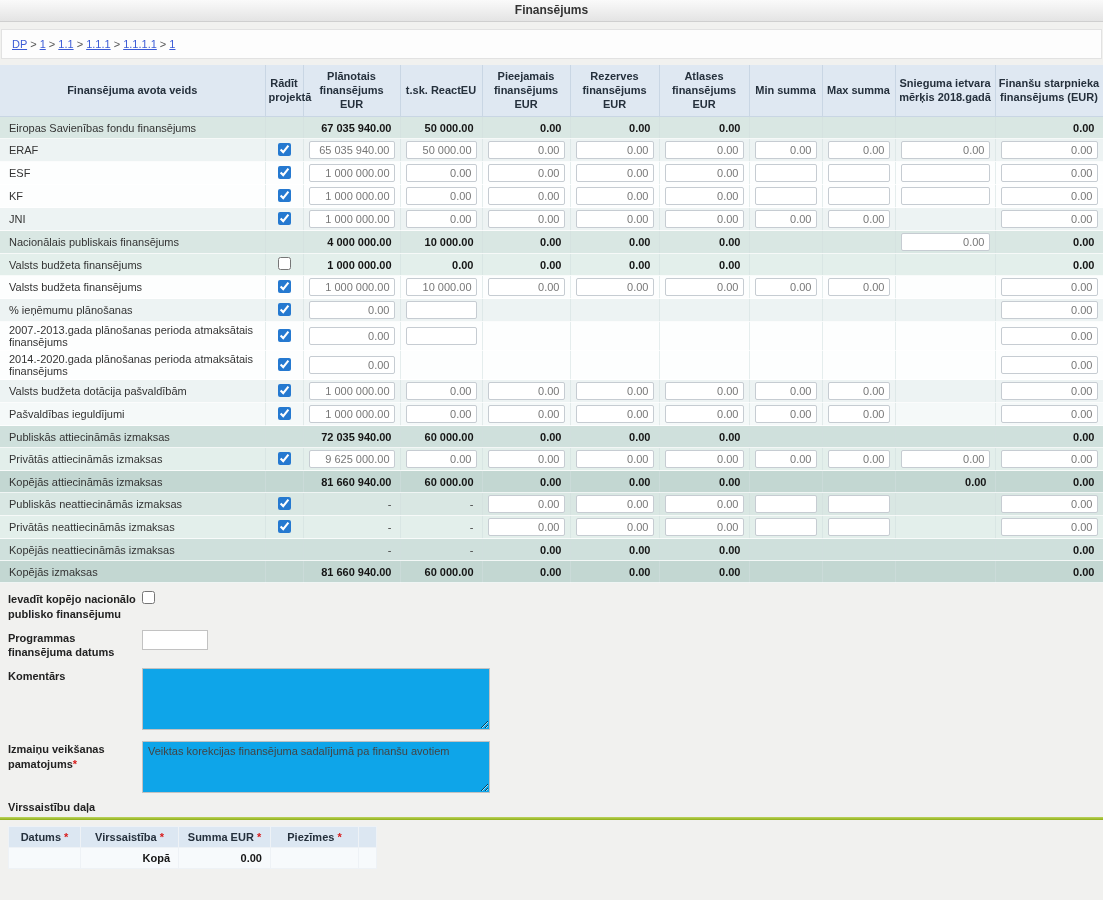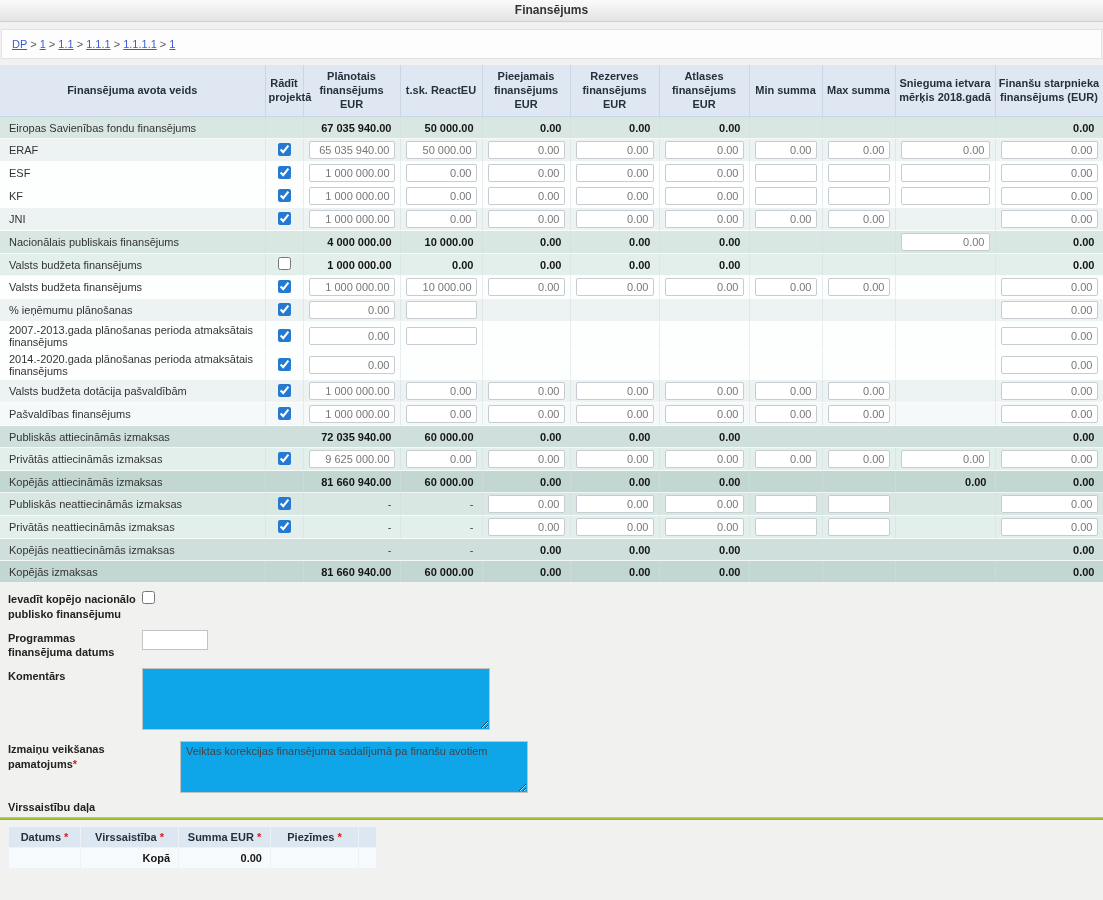--- a/index.html
+++ b/index.html
@@ -237,21 +237,21 @@
         <td class="inp"><input type="text" class="num" value="0.00" style=""></td>
         <td class="inp"><input type="text" class="num" value="0.00" style=""></td>
         <td class="inp"><input type="text" class="num" value="0.00" style=""></td>
         <td class="inp"><input type="text" class="num" value="0.00" style=""></td>
         <td class="inp"><input type="text" class="num" value="0.00" style=""></td>
         <td class="inp"><input type="text" class="num" value="0.00" style=""></td>
         <td></td>
         <td class="inp"><input type="text" class="num" value="0.00" style=""></td>
       </tr>
       <tr class="bg-f">
-        <td class="lbl">Pašvaldības finansējums</td>
+        <td class="lbl">Pašvaldības ieguldījumi</td>
         <td class="cbc"><input type="checkbox" checked="" style=""></td>
         <td class="inp"><input type="text" class="num" value="1 000 000.00" style=""></td>
         <td class="inp"><input type="text" class="num" value="0.00" style=""></td>
         <td class="inp"><input type="text" class="num" value="0.00" style=""></td>
         <td class="inp"><input type="text" class="num" value="0.00" style=""></td>
         <td class="inp"><input type="text" class="num" value="0.00" style=""></td>
         <td class="inp"><input type="text" class="num" value="0.00" style=""></td>
         <td class="inp"><input type="text" class="num" value="0.00" style=""></td>
         <td></td>
         <td class="inp"><input type="text" class="num" value="0.00" style=""></td>
@@ -356,21 +356,21 @@
     <div><input type="checkbox" style=""></div>
   </div>
   <div class="frow">
     <div class="flabel">Programmas finansējuma datums</div>
     <div><input type="text" class="txt-input" value="" style=""></div>
   </div>
   <div class="frow">
     <div class="flabel">Komentārs</div>
     <div><textarea class="ta-comment" style=""></textarea></div>
   </div>
-  <div class="frow" style="margin-bottom:4px;gap:38px;">
+  <div class="frow" style="margin-bottom:4px;">
     <div class="flabel"><span>Izmaiņu veikšanas pamatojums</span><span class="req">*</span></div>
     <div><textarea class="ta-reason" style="">Veiktas korekcijas finansējuma sadalījumā pa finanšu avotiem</textarea></div>
   </div>
 </div>
 
 <div class="sechead">Virssaistību daļa</div>
 <div class="greenline"></div>
 
 <table class="virs">
   <colgroup>

